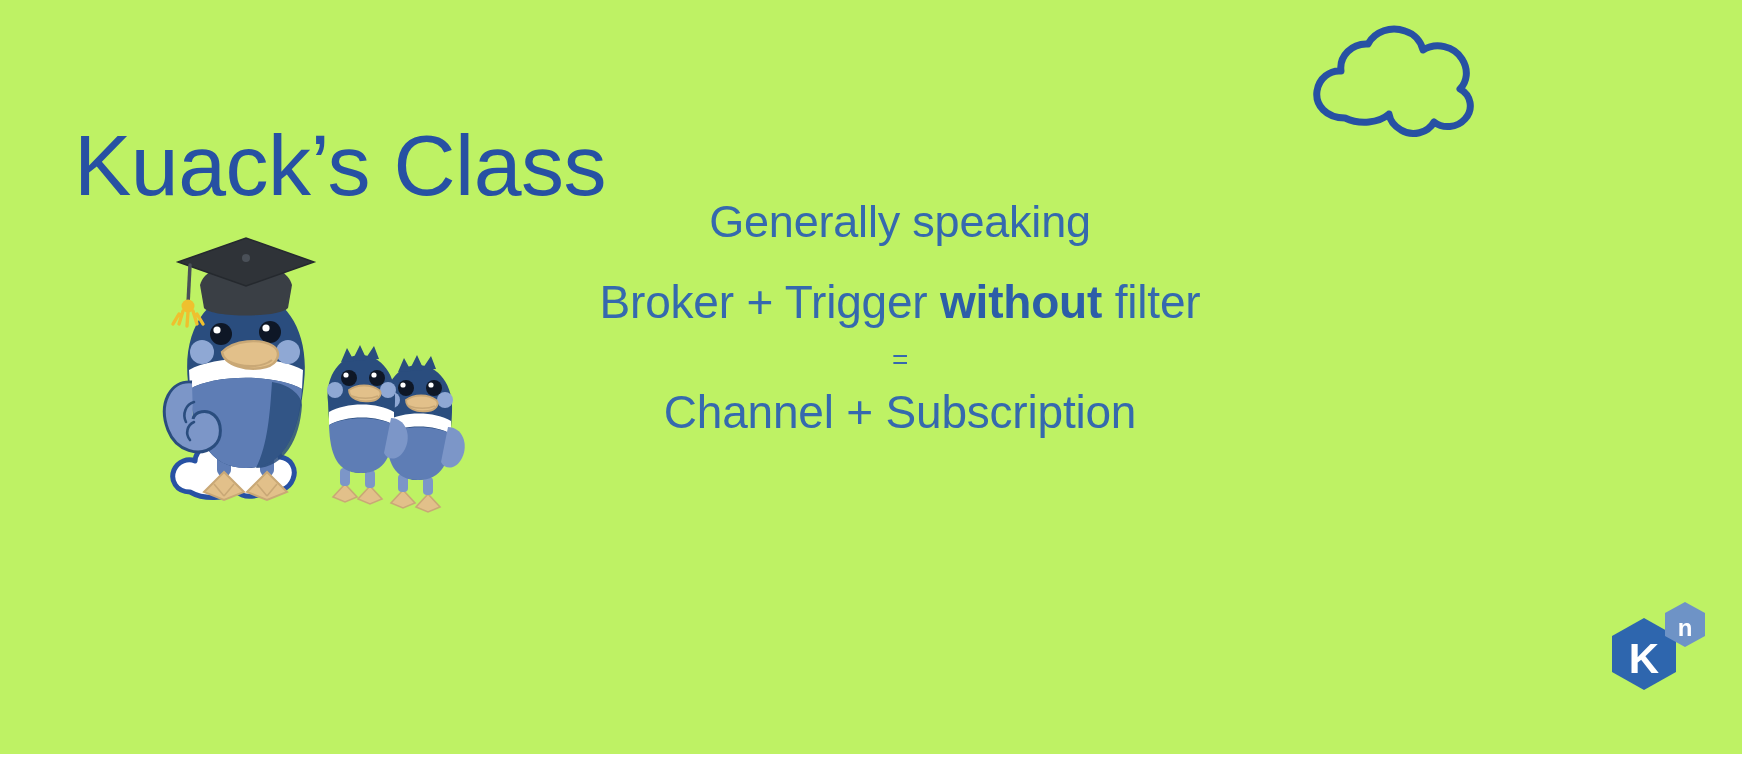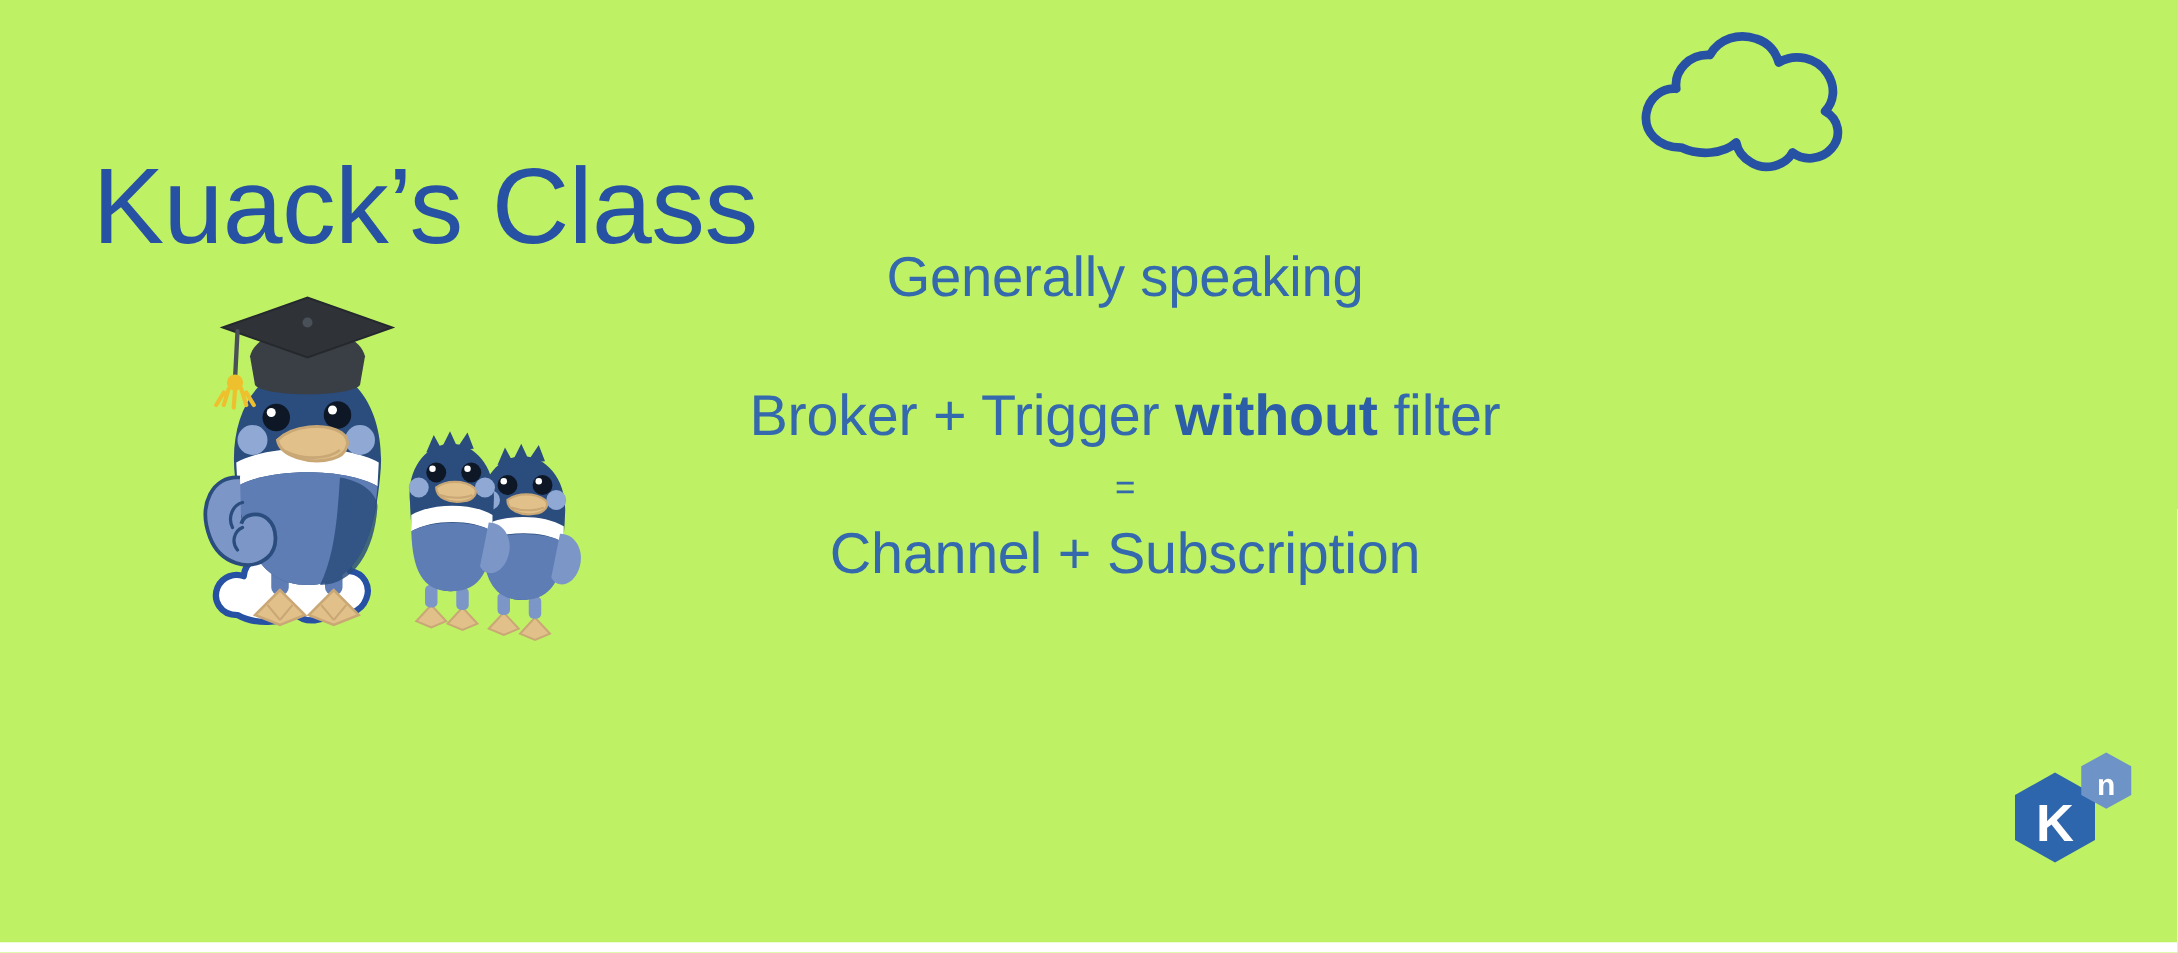--- a/index.html
+++ b/index.html
@@ -60,21 +60,21 @@
     color: #3569AE;
   }
   .body-line {
     font-size: 45px;
     line-height: 1.16;
     font-weight: 400;
     letter-spacing: -0.2px;
     white-space: nowrap;
   }
   #line-generally {
-    margin-bottom: 58px;
+    margin-bottom: 28px;
   }
   #line-equation {
     font-size: 46px;
   }
   #line-equation .emph {
     font-weight: 700;
     color: #2C5EA8;
     margin-top: 16px;
   }
   #line-equals {

